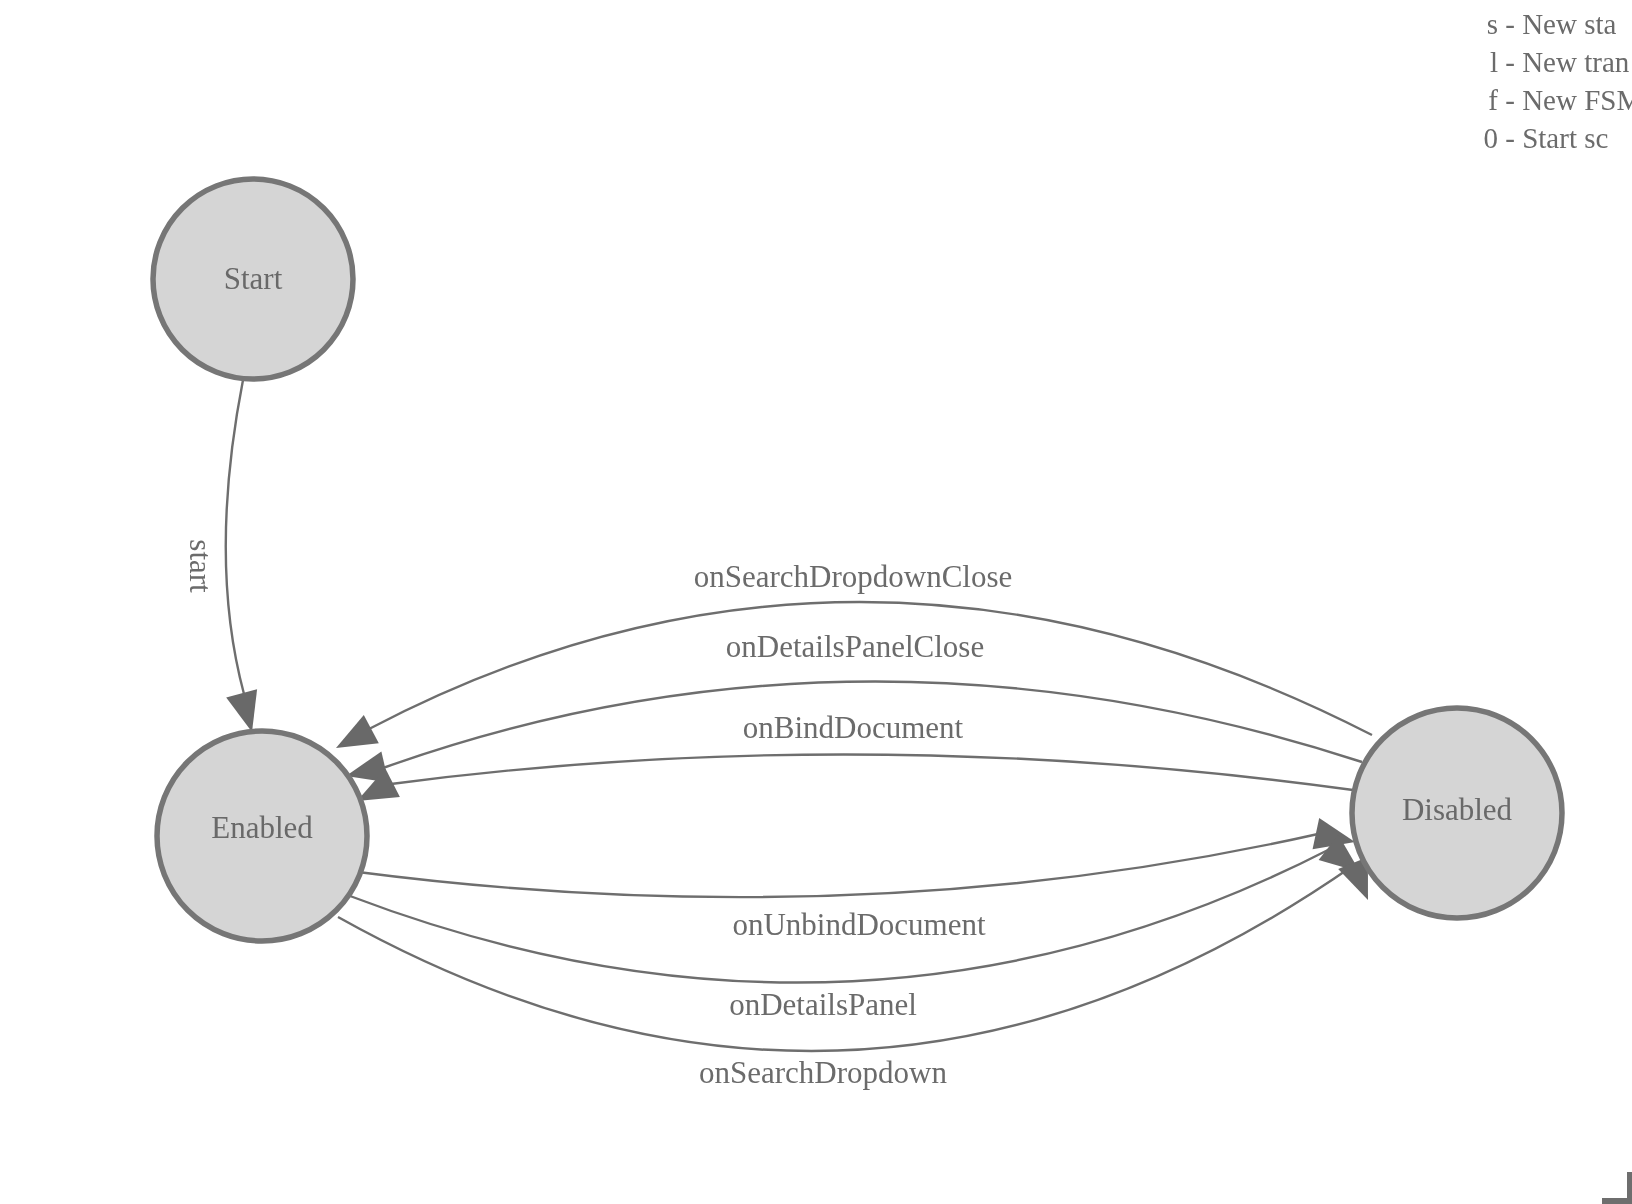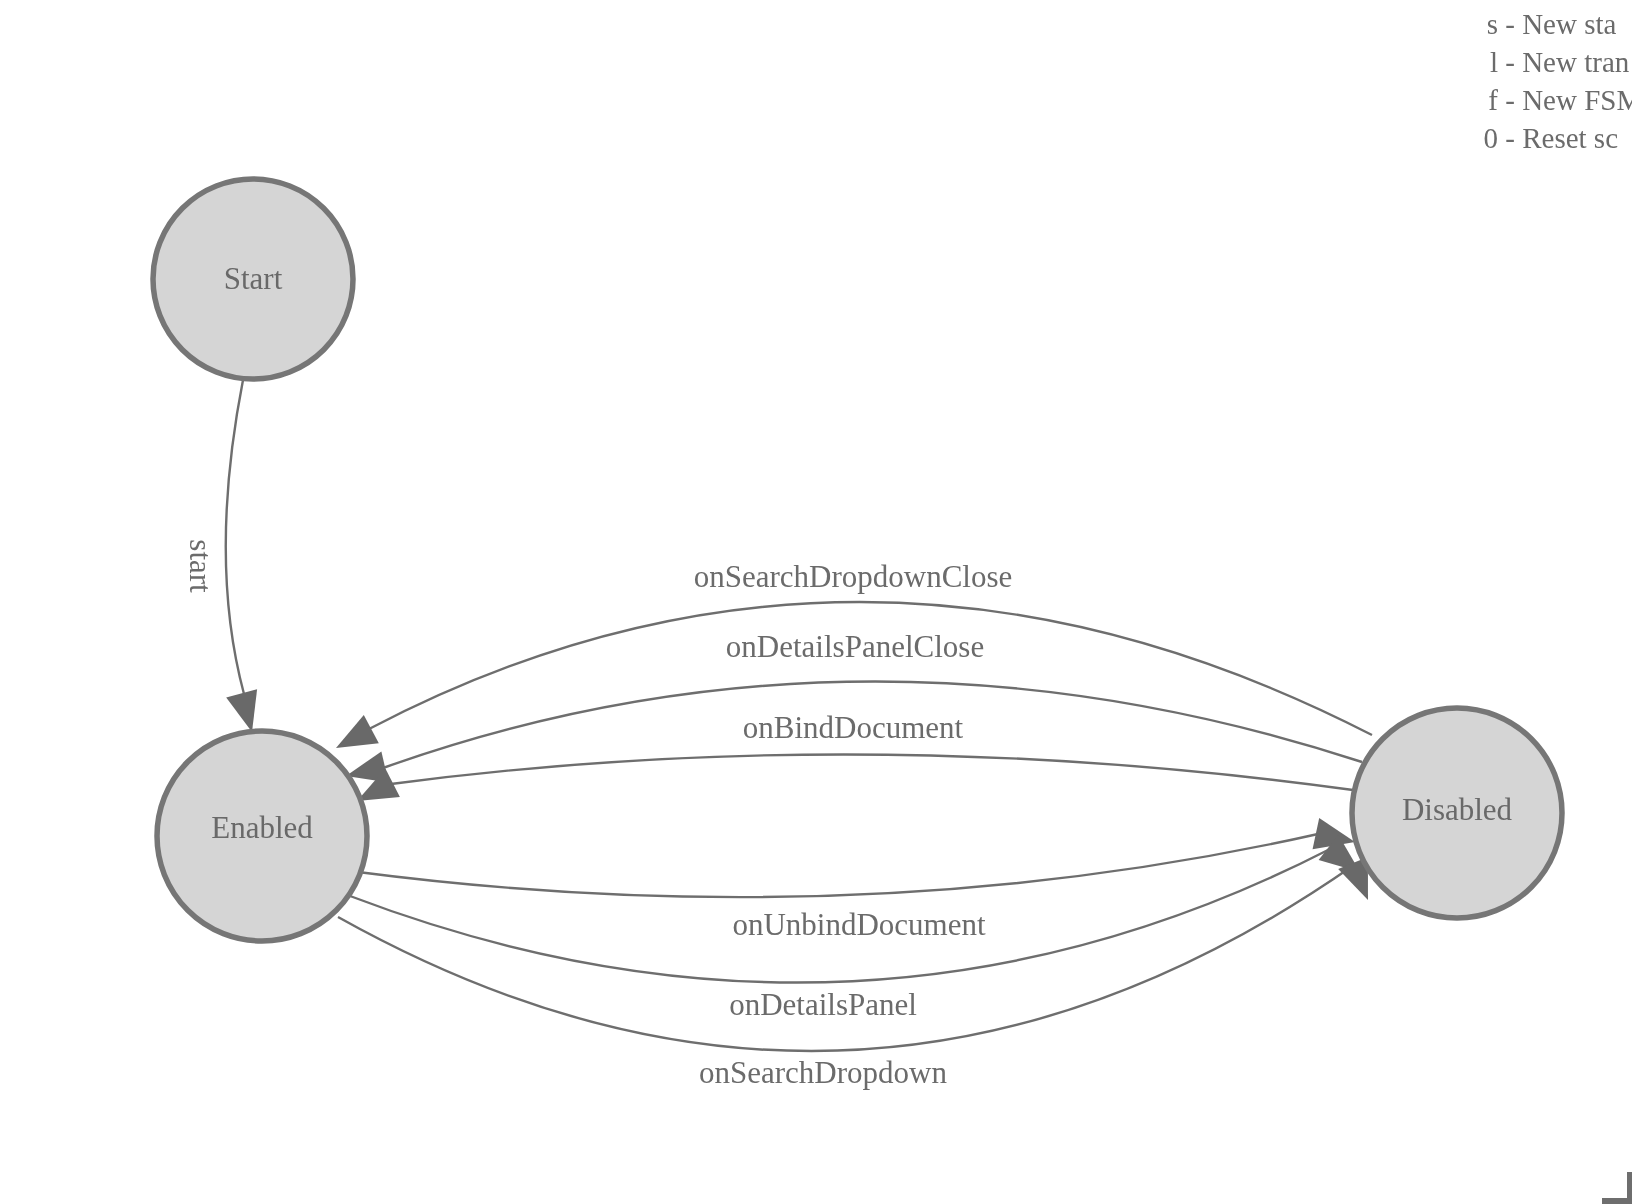--- a/index.html
+++ b/index.html
@@ -128,17 +128,17 @@
         <span>New tran</span>
     </div>
     <div class="legend-row">
       <span class="legend-key">f</span>
         <span class="legend-sep"> - </span>
         <span>New FSM</span>
     </div>
     <div class="legend-row">
       <span class="legend-key">0</span>
         <span class="legend-sep"> - </span>
-        <span>Reset sc</span>
+        <span>Start sc</span>
     </div>
   </div>
 
 </div>
 
 </body></html>

